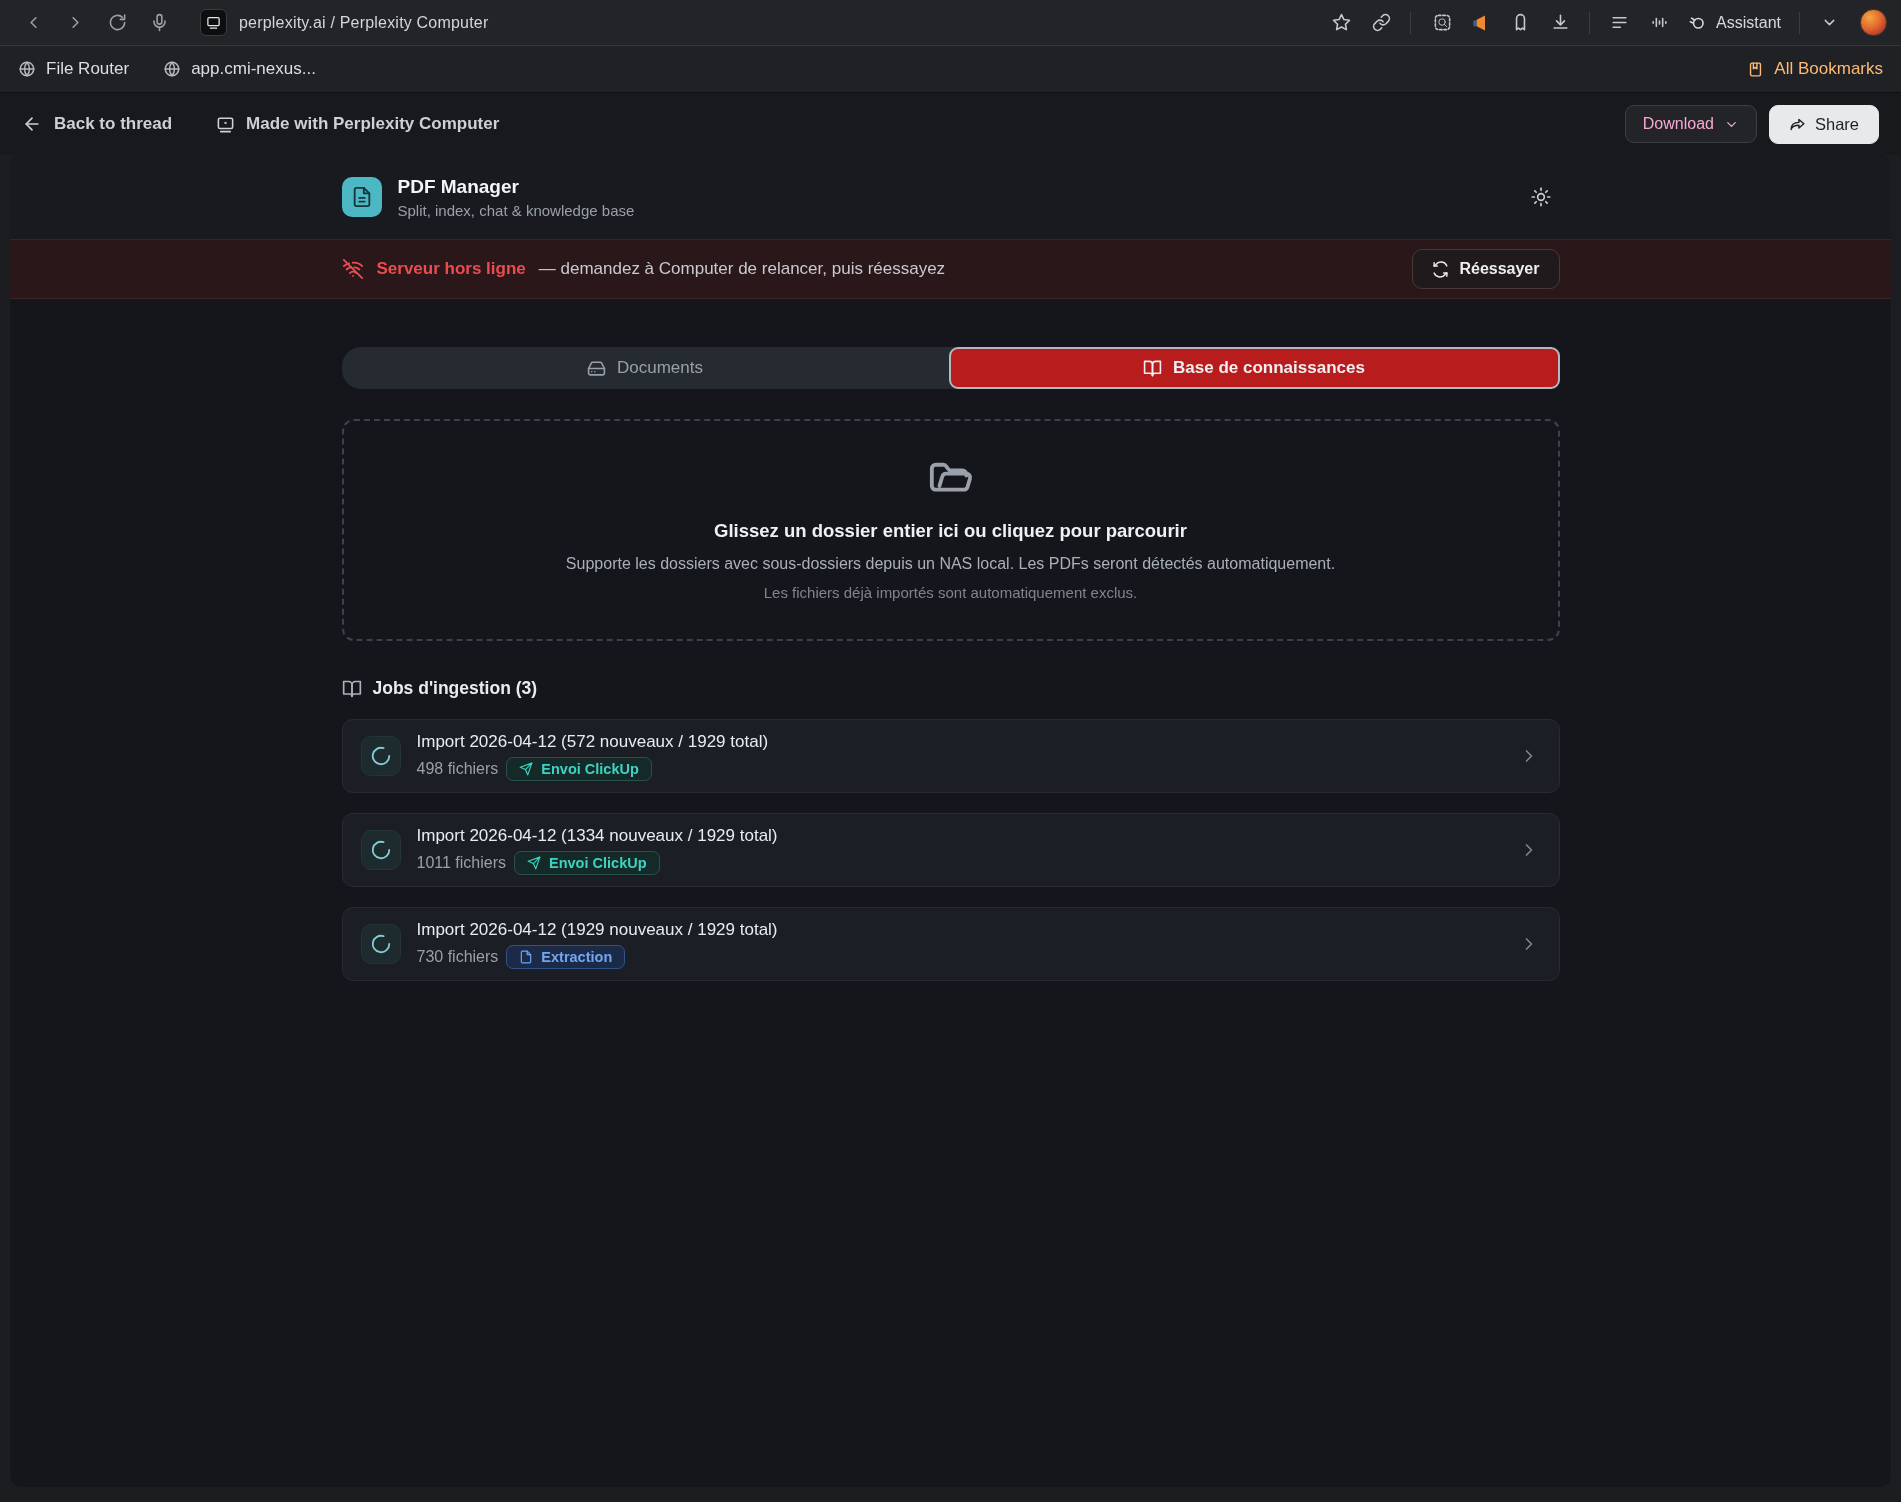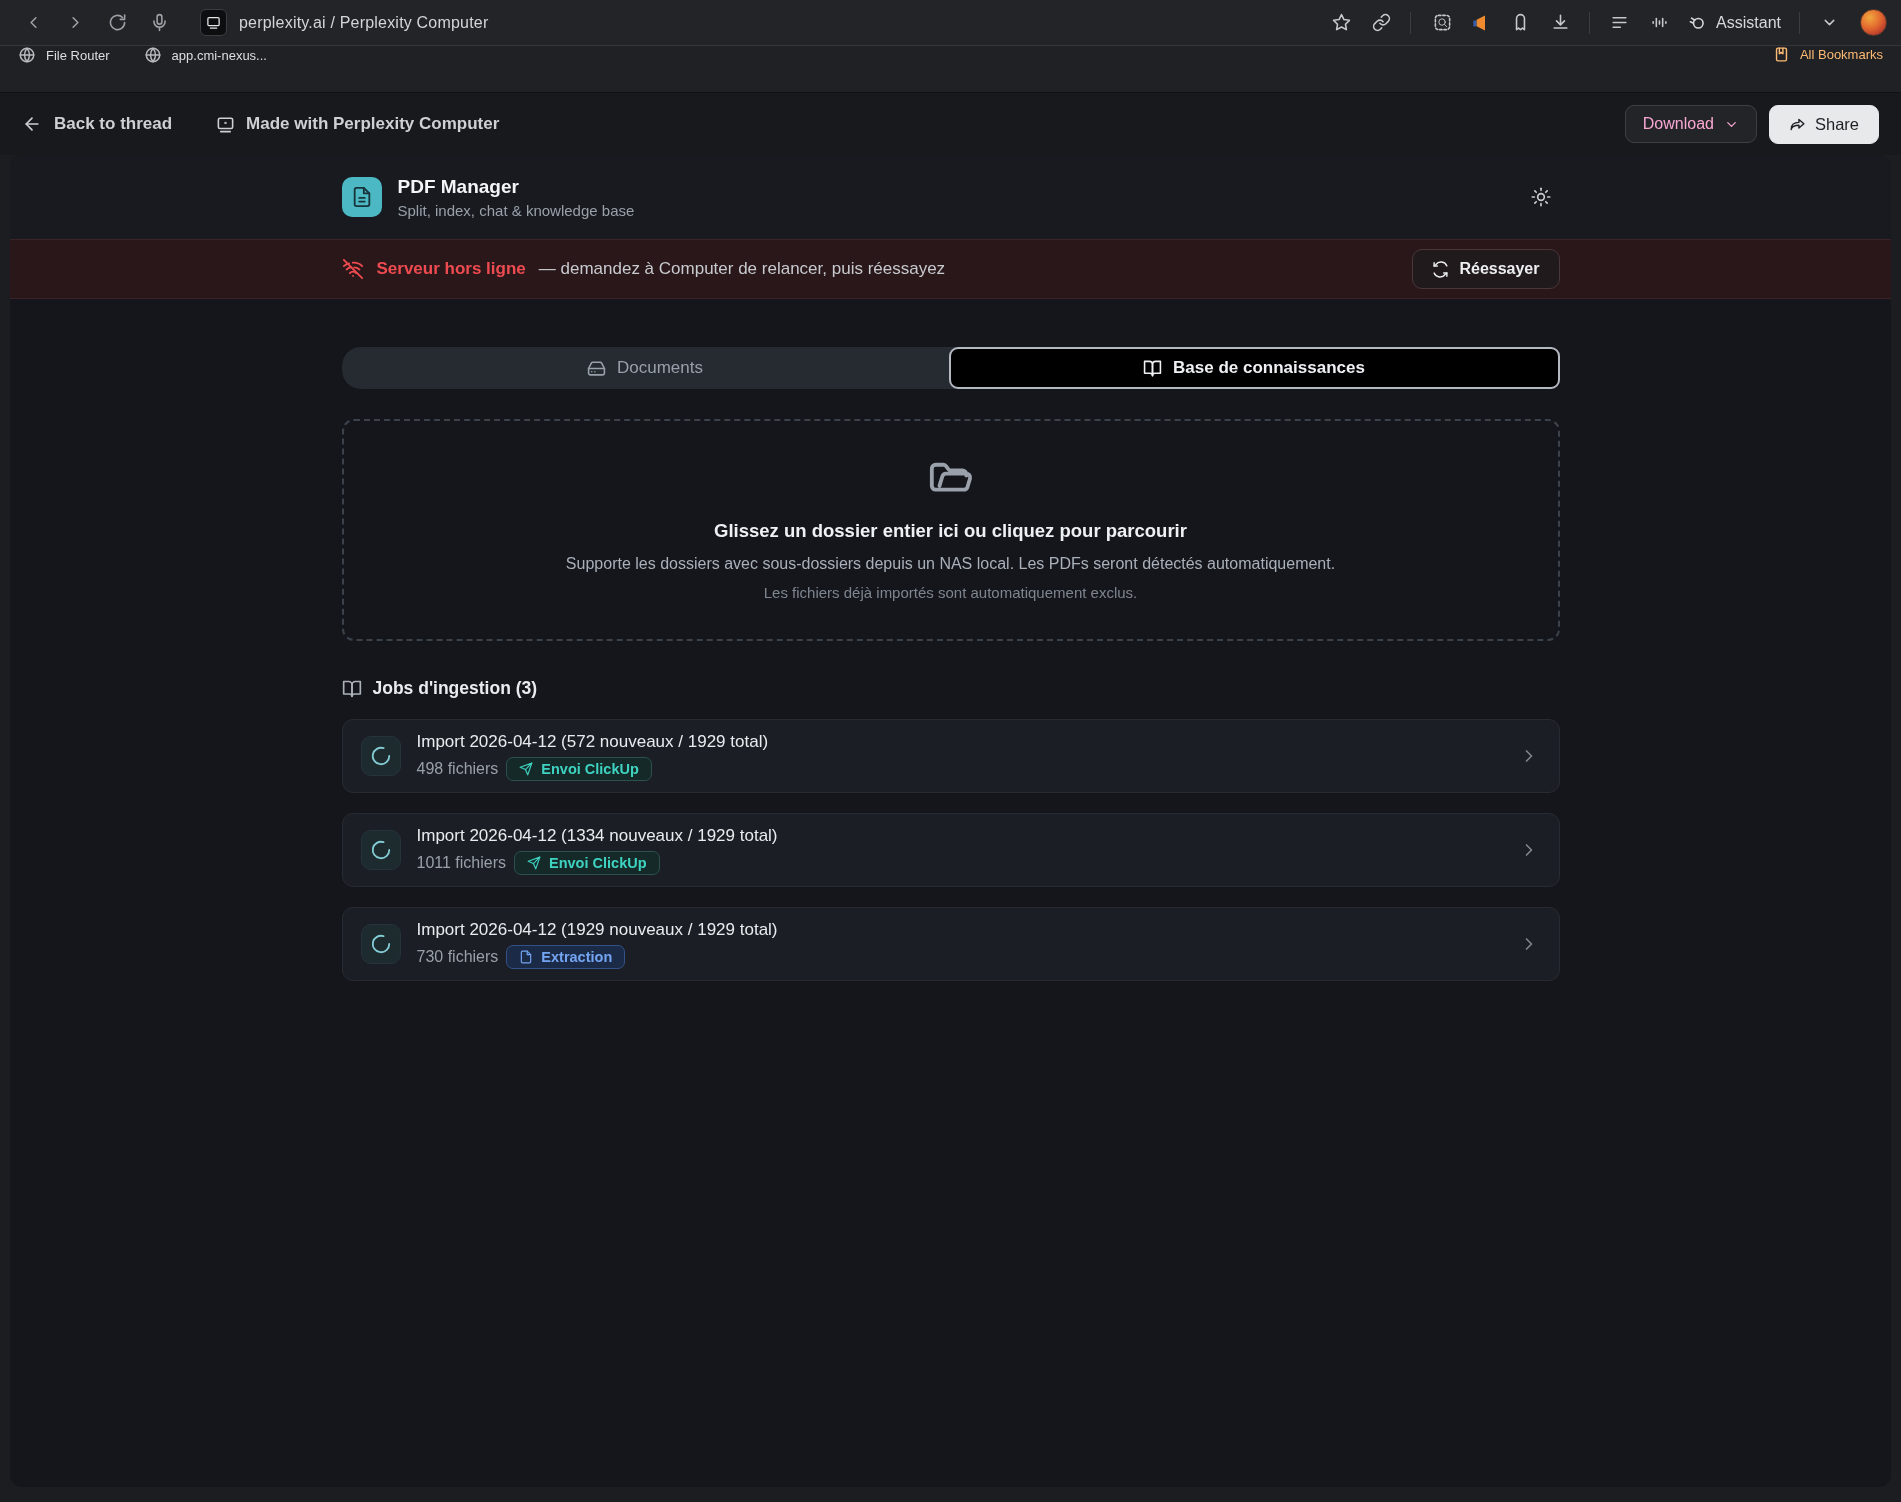--- a/index.html
+++ b/index.html
@@ -24,21 +24,21 @@
   .topbar-right { display:flex; align-items:center; gap:6px; }
   .tb-icon { width:34px; height:34px; display:flex; align-items:center; justify-content:center; color:#c6c8cc; border-radius:8px; }
   .tb-sep { width:1px; height:22px; background:#3c3d41; margin:0 6px; }
   .assistant { display:flex; align-items:center; gap:9px; color:#d6d8db; font-size:16px; padding:0 6px; }
   .avatar { width:27px; height:27px; border-radius:50%; margin-left:8px;
     background:radial-gradient(circle at 35% 30%, #f0a83e 0%, #e3692f 45%, #b5382c 80%); border:1px solid #5a3a2a; }
   .ext-orange { color:#ef8a2e; }
 
   
   .bookmarks {
-    height:46px; background:#202124; display:flex; align-items:flex-start; padding:0 18px; gap:34px; font-size:13px;
+    height:46px; background:#202124; display:flex; align-items:center; padding:0 18px; gap:34px; font-size:17px;
   }
   .bm-item { display:flex; align-items:center; gap:10px; color:#dcdee1; }
   .bm-item .ic { color:#b6b9be; }
   .bm-right { margin-left:auto; display:flex; align-items:center; gap:10px; color:#fdba74; }
 
   
   .app-toolbar {
     height:63px; background:#18191c; border-top:1px solid #0f1011;
     display:flex; align-items:center; padding:0 22px; gap:44px;
   }
@@ -70,21 +70,21 @@
   .error-status { color:#ee4b50; font-size:17px; font-weight:700; }
   .error-msg { color:#c7cacf; font-size:17px; }
   .btn-retry { margin-left:auto; display:flex; align-items:center; gap:10px; background:#211a1d;
     border:1px solid #4a373b; border-radius:10px; padding:10px 19px; font-size:16px; font-weight:700; color:#eceef0; }
 
   
   .content { padding-top:38px; }
   .tabs { height:42px; background:#262a31; border-radius:19px; display:flex; }
   .tab { flex:1; display:flex; align-items:center; justify-content:center; gap:11px;
     font-size:17px; color:#99a0a9; font-weight:500; border-radius:9px; }
-  .tab.active { background:#000000; border:2px solid #b3b8c1; color:#eef0f3; font-weight:700; }
+  .tab.active { background:#b91c1c; border:2px solid #b3b8c1; color:#eef0f3; font-weight:700; }
 
   .dropzone { margin-top:30px; height:222px; border:2px dashed #3c424b; border-radius:12px;
     display:flex; flex-direction:column; align-items:center; justify-content:center; }
   .dz-icon { color:#9aa1ab; }
   .dz-title { margin-top:15px; font-size:18.5px; font-weight:700; color:#eef1f4; }
   .dz-sub { margin-top:13px; font-size:16px; color:#a9b0b9; }
   .dz-note { margin-top:11px; font-size:15px; color:#7e858f; }
 
   .jobs-header { margin-top:37px; display:flex; align-items:center; gap:11px; }
   .jobs-header .ic { color:#abb1b9; }

